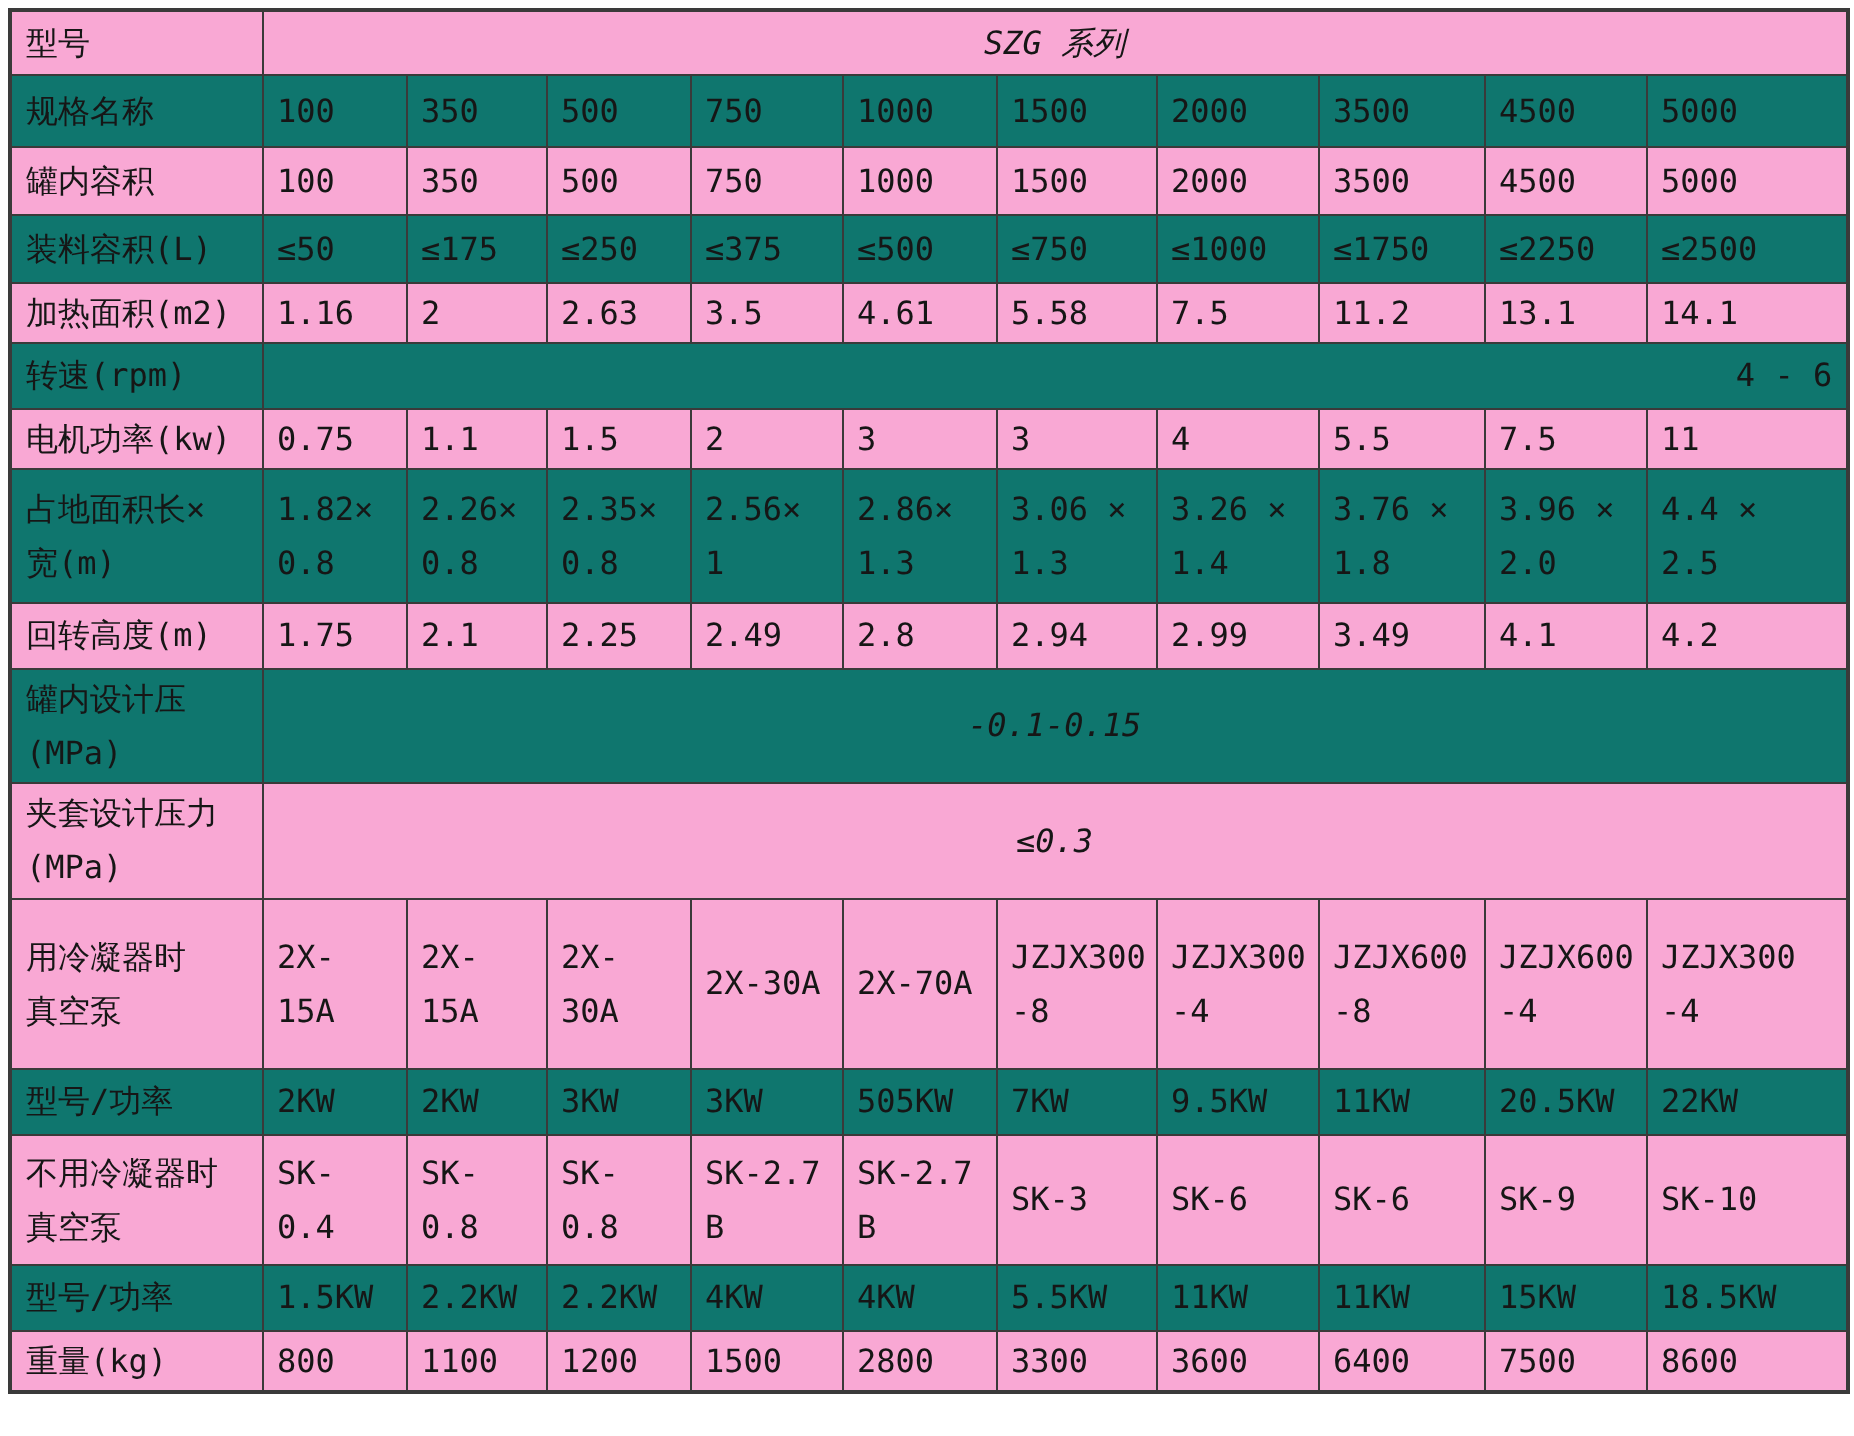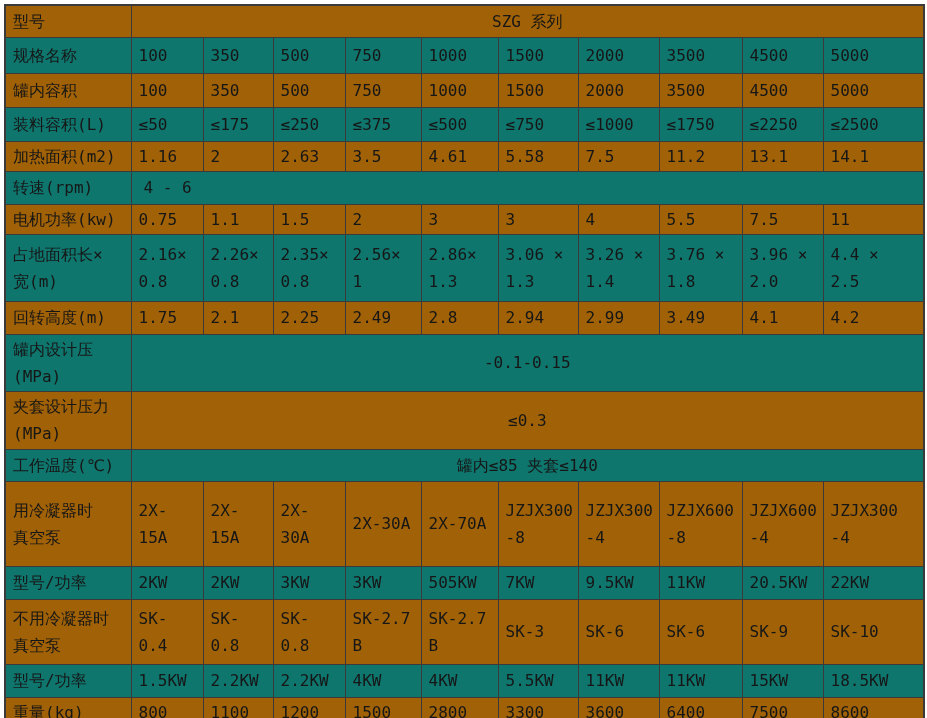--- a/index.html
+++ b/index.html
@@ -28,24 +28,24 @@
     font-size: 16px;
     color: #161616;
     text-align: left;
     vertical-align: middle;
     padding: 1px 7px;
     line-height: 27px;
     white-space: pre-line;
     overflow: hidden;
     box-sizing: border-box;
   }
-  tr.shaded { background: #a16207; }
+  tr.shaded { background: #f9a8d4; }
   tr.plain  { background: #0f766e; }
-  td.span-cell.center { text-align: center; }
-  td.span-cell.left   { text-align: left; padding-left: 12px; }
+  td.span-cell.center { text-align: center; font-style: italic; }
+  td.span-cell.left   { text-align: right; padding-left: 12px; }
   .squiggle {
     text-decoration-style: wavy;
     text-decoration-color: #cc0000;
     text-decoration-thickness: 1px;
     text-underline-offset: 3px;
     text-decoration-skip-ink: none;
   }
 </style>
 </head>
 <body>
@@ -134,21 +134,21 @@
           <td>2</td>
           <td>3</td>
           <td>3</td>
           <td>4</td>
           <td>5.5</td>
           <td>7.5</td>
           <td>11</td>
         </tr>
         <tr class="plain" style="height: 67px;">
           <th><span>占地面积长×</span><br><span>宽(m)</span></th>
-          <td>2.16×
+          <td>1.82×
 0.8</td>
           <td>2.26×
 0.8</td>
           <td>2.35×
 0.8</td>
           <td>2.56×
 1</td>
           <td>2.86×
 1.3</td>
           <td>3.06 ×
@@ -176,24 +176,20 @@
           <td>4.2</td>
         </tr>
         <tr class="plain" style="height: 56px;">
           <th><span>罐内设计压</span><br><span class="squiggle">(MPa)</span></th>
           <td colspan="10" class="span-cell center">-0.1-0.15</td>
         </tr>
         <tr class="shaded" style="height: 58px;">
           <th><span>夹套设计压力</span><br><span class="squiggle">(MPa)</span></th>
           <td colspan="10" class="span-cell center">≤0.3</td>
         </tr>
-        <tr class="plain" style="height: 32px;">
-          <th><span>工作温度</span><span class="squiggle">(℃)</span></th>
-          <td colspan="10" class="span-cell center">罐内≤85 夹套≤140</td>
-        </tr>
         <tr class="shaded" style="height: 85px;">
           <th><span>用冷凝器时</span><br><span>真空泵</span></th>
           <td>2X-15A</td>
           <td>2X-15A</td>
           <td>2X-30A</td>
           <td>2X-30A</td>
           <td>2X-70A</td>
           <td>JZJX300
 -8</td>
           <td>JZJX300

